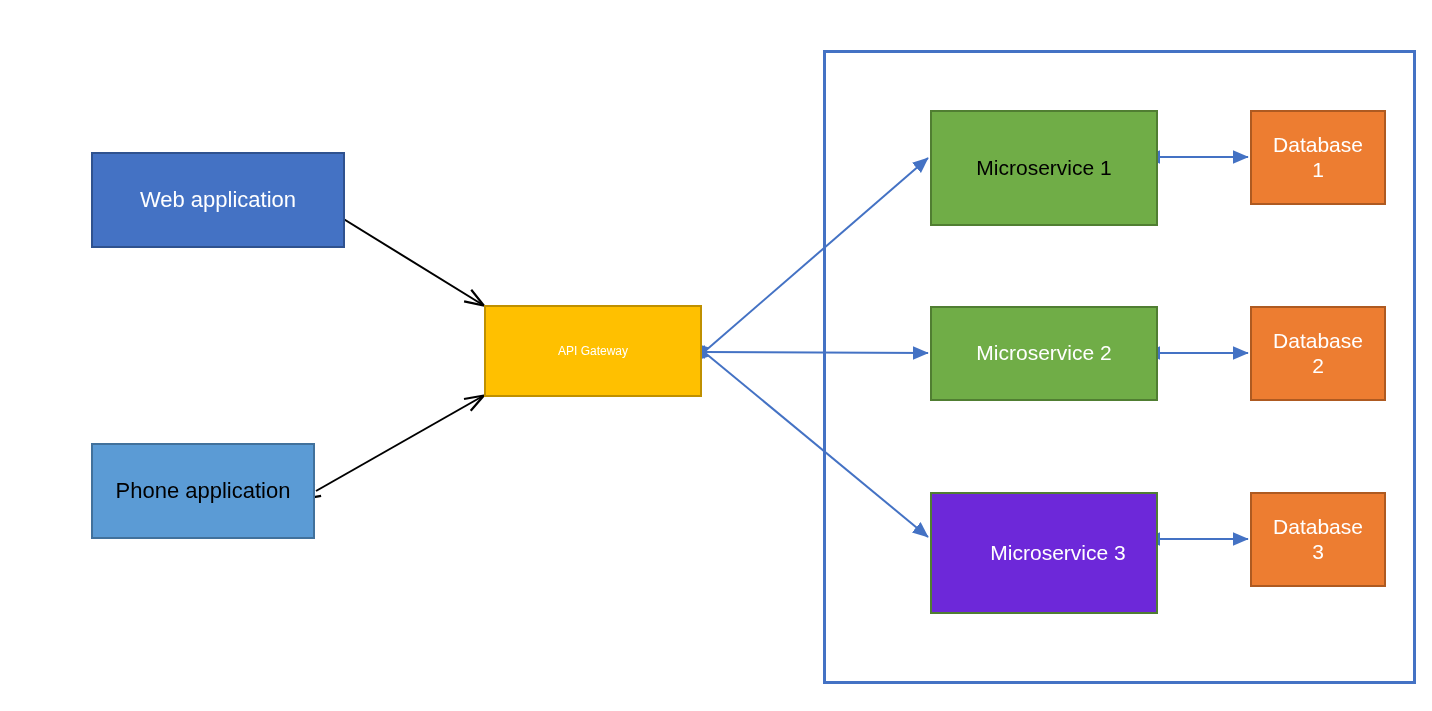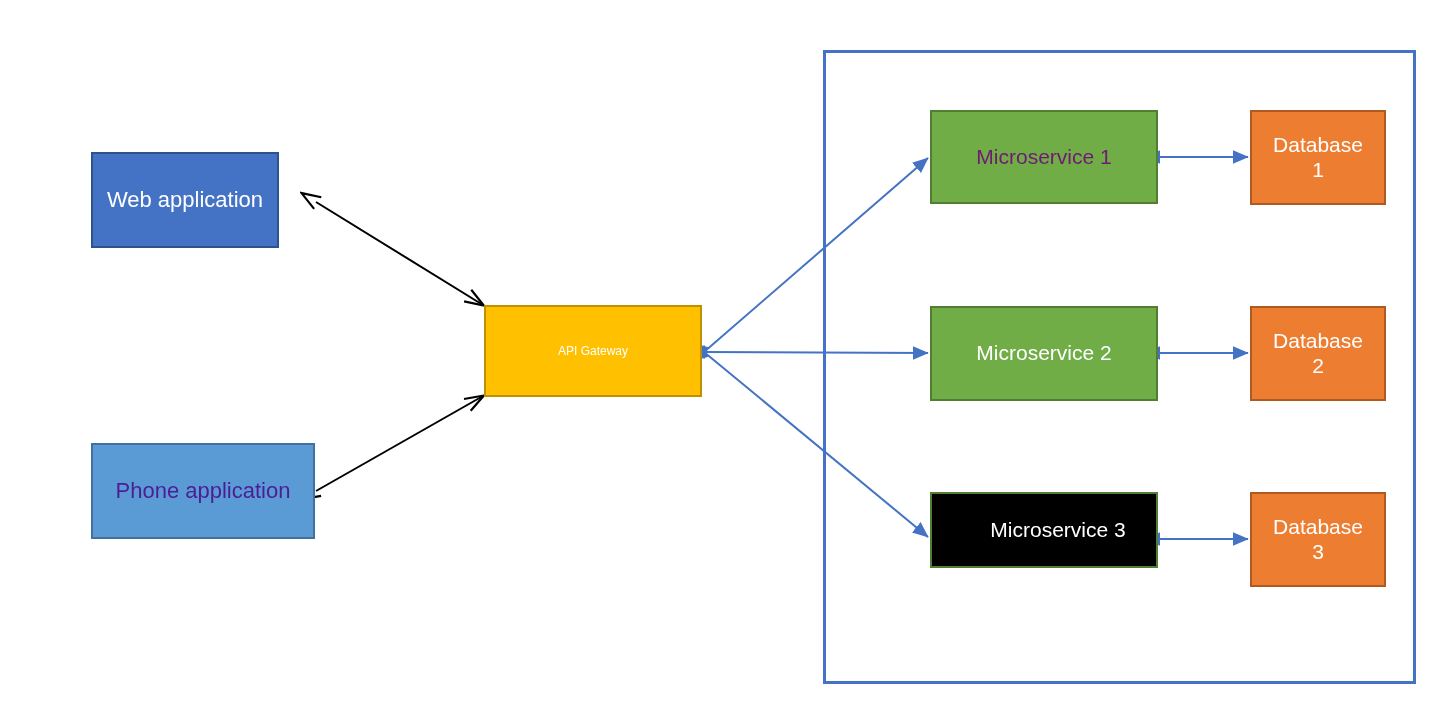--- a/index.html
+++ b/index.html
@@ -75,36 +75,36 @@
         <line x1="704" y1="352" x2="928" y2="158" stroke="#4472C4" stroke-width="2" marker-end="url(#arrow-end-blue)" marker-start="url(#arrow-start-blue)"></line>
         <line x1="704" y1="352" x2="928" y2="353" stroke="#4472C4" stroke-width="2" marker-end="url(#arrow-end-blue)" marker-start="url(#arrow-start-blue)"></line>
         <line x1="704" y1="352" x2="928" y2="537" stroke="#4472C4" stroke-width="2" marker-end="url(#arrow-end-blue)" marker-start="url(#arrow-start-blue)"></line>
         <line x1="1159" y1="157" x2="1248" y2="157" stroke="#4472C4" stroke-width="2" marker-end="url(#arrow-end-blue)" marker-start="url(#arrow-start-blue)"></line>
         <line x1="1159" y1="353" x2="1248" y2="353" stroke="#4472C4" stroke-width="2" marker-end="url(#arrow-end-blue)" marker-start="url(#arrow-start-blue)"></line>
         <line x1="1159" y1="539" x2="1248" y2="539" stroke="#4472C4" stroke-width="2" marker-end="url(#arrow-end-blue)" marker-start="url(#arrow-start-blue)"></line>
       </g>
   </svg>
 
   <div id="node-layer">
-      <div class="node" style="left: 91px; top: 152px; width: 188px; height: 96px; background: rgb(68, 114, 196); border: 2px solid rgb(47, 82, 143); font-size: 22px; color: rgb(255, 255, 255);">
+      <div class="node" style="left: 91px; top: 152px; width: 254px; height: 96px; background: rgb(68, 114, 196); border: 2px solid rgb(47, 82, 143); font-size: 22px; color: rgb(255, 255, 255);">
         <span class="node-label">Web application</span>
       </div>
-      <div class="node" style="left: 91px; top: 443px; width: 224px; height: 96px; background: rgb(91, 155, 213); border: 2px solid rgb(65, 113, 156); font-size: 22px; color: #4c1d95;">
+      <div class="node" style="left: 91px; top: 443px; width: 224px; height: 96px; background: rgb(91, 155, 213); border: 2px solid rgb(65, 113, 156); font-size: 22px; color: #000000;">
         <span class="node-label">Phone application</span>
       </div>
       <div class="node" style="left: 484px; top: 305px; width: 218px; height: 92px; background: rgb(255, 192, 0); border: 2px solid rgb(191, 144, 0); font-size: 12px; color: rgb(255, 255, 255);">
         <span class="node-label">API Gateway</span>
       </div>
-      <div class="node" style="left: 930px; top: 110px; width: 228px; height: 94px; background: rgb(112, 173, 71); border: 2px solid rgb(80, 126, 50); font-size: 21px; color: #701a75;">
+      <div class="node" style="left: 930px; top: 110px; width: 228px; height: 116px; background: rgb(112, 173, 71); border: 2px solid rgb(80, 126, 50); font-size: 21px; color: #000000;">
         <span class="node-label">Microservice 1</span>
       </div>
       <div class="node" style="left: 930px; top: 306px; width: 228px; height: 95px; background: rgb(112, 173, 71); border: 2px solid rgb(80, 126, 50); font-size: 21px; color: rgb(255, 255, 255); justify-content: center;">
         <span class="node-label">Microservice 2</span>
       </div>
-      <div class="node" style="left: 930px; top: 492px; width: 228px; height: 76px; background: #000000; border: 2px solid rgb(80, 126, 50); font-size: 21px; color: rgb(255, 255, 255); padding-left: 28px;">
+      <div class="node" style="left: 930px; top: 492px; width: 228px; height: 122px; background: #6d28d9; border: 2px solid rgb(80, 126, 50); font-size: 21px; color: rgb(255, 255, 255); padding-left: 28px;">
         <span class="node-label">Microservice 3</span>
       </div>
       <div class="node" style="left: 1250px; top: 110px; width: 136px; height: 95px; background: rgb(237, 125, 49); border: 2px solid rgb(174, 90, 33); font-size: 21px; color: rgb(255, 255, 255);">
         <span class="node-label">Database
 1</span>
       </div>
       <div class="node" style="left: 1250px; top: 306px; width: 136px; height: 95px; background: rgb(237, 125, 49); border: 2px solid rgb(174, 90, 33); font-size: 21px; color: rgb(255, 255, 255);">
         <span class="node-label">Database
 2</span>
       </div>

